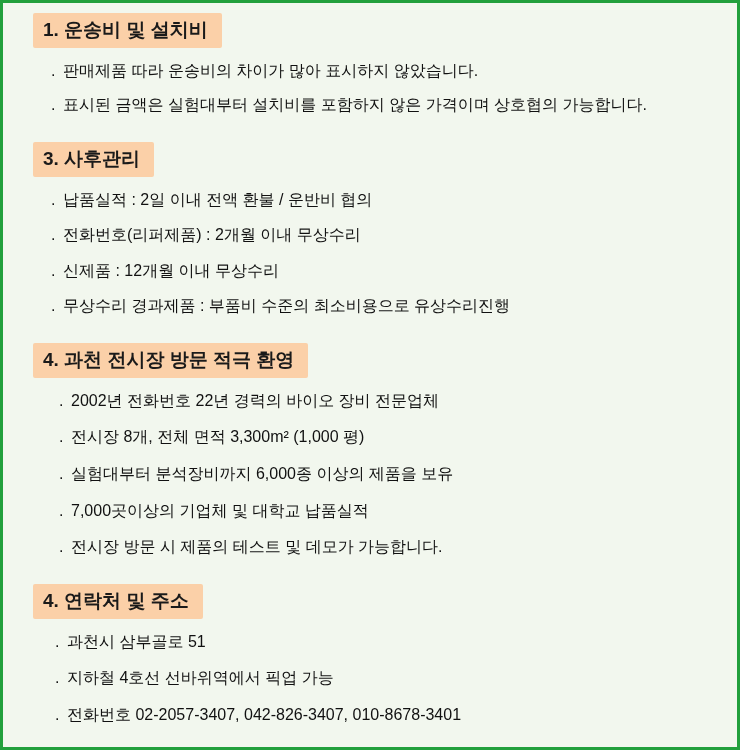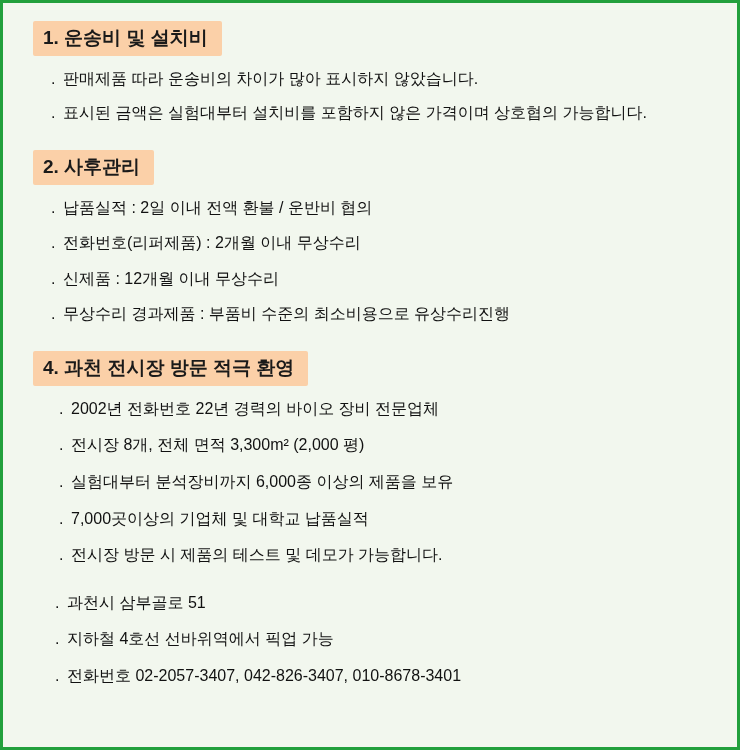--- a/index.html
+++ b/index.html
@@ -11,21 +11,21 @@
     height: 750px;
     background: #ffffff;
     font-family: "Liberation Sans", sans-serif;
   }
   .page {
     box-sizing: border-box;
     width: 740px;
     height: 750px;
     background: #f2f7ee;
     border: 3px solid #22a03c;
-    padding: 18px 20px 18px 22px;
+    padding: 10px 20px 18px 22px;
   }
   .section {
     margin-bottom: 26px;
   }
   .section:last-child {
     margin-bottom: 0;
   }
   .section-heading {
     display: inline-block;
     background: #fbd0a8;
@@ -83,21 +83,21 @@
         <span class="bullet-text">판매제품 따라 운송비의 차이가 많아 표시하지 않았습니다.</span>
       </li>
       <li>
         <span class="bullet-dot">.</span>
         <span class="bullet-text">표시된 금액은 실험대부터 설치비를 포함하지 않은 가격이며 상호협의 가능합니다.</span>
       </li>
     </ul>
   </div>
 
   <div class="section s2">
-    <div class="section-heading">2. 사후관리</div>
+    <div class="section-heading">3. 사후관리</div>
     <ul class="bullets">
       <li>
         <span class="bullet-dot">.</span>
         <span class="bullet-text">납품실적 : 2일 이내 전액 환불 / 운반비 협의</span>
       </li>
       <li>
         <span class="bullet-dot">.</span>
         <span class="bullet-text">전화번호(리퍼제품) : 2개월 이내 무상수리</span>
       </li>
       <li>
@@ -113,38 +113,39 @@
 
   <div class="section s3">
     <div class="section-heading">4. 과천 전시장 방문 적극 환영</div>
     <ul class="bullets">
       <li>
         <span class="bullet-dot">.</span>
         <span class="bullet-text">2002년 전화번호 22년 경력의 바이오 장비 전문업체</span>
       </li>
       <li>
         <span class="bullet-dot">.</span>
-        <span class="bullet-text">전시장 8개, 전체 면적 3,300m² (2,000 평)</span>
+        <span class="bullet-text">전시장 8개, 전체 면적 3,300m² (1,000 평)</span>
       </li>
       <li>
         <span class="bullet-dot">.</span>
         <span class="bullet-text">실험대부터 분석장비까지 6,000종 이상의 제품을 보유</span>
       </li>
       <li>
         <span class="bullet-dot">.</span>
         <span class="bullet-text">7,000곳이상의 기업체 및 대학교 납품실적</span>
       </li>
       <li>
         <span class="bullet-dot">.</span>
         <span class="bullet-text">전시장 방문 시 제품의 테스트 및 데모가 가능합니다.</span>
       </li>
     </ul>
   </div>
 
   <div class="section s4">
+    <div class="section-heading">4. 연락처 및 주소</div>
     <ul class="bullets">
       <li>
         <span class="bullet-dot">.</span>
         <span class="bullet-text">과천시 삼부골로 51</span>
       </li>
       <li>
         <span class="bullet-dot">.</span>
         <span class="bullet-text">지하철 4호선 선바위역에서 픽업 가능</span>
       </li>
       <li>

